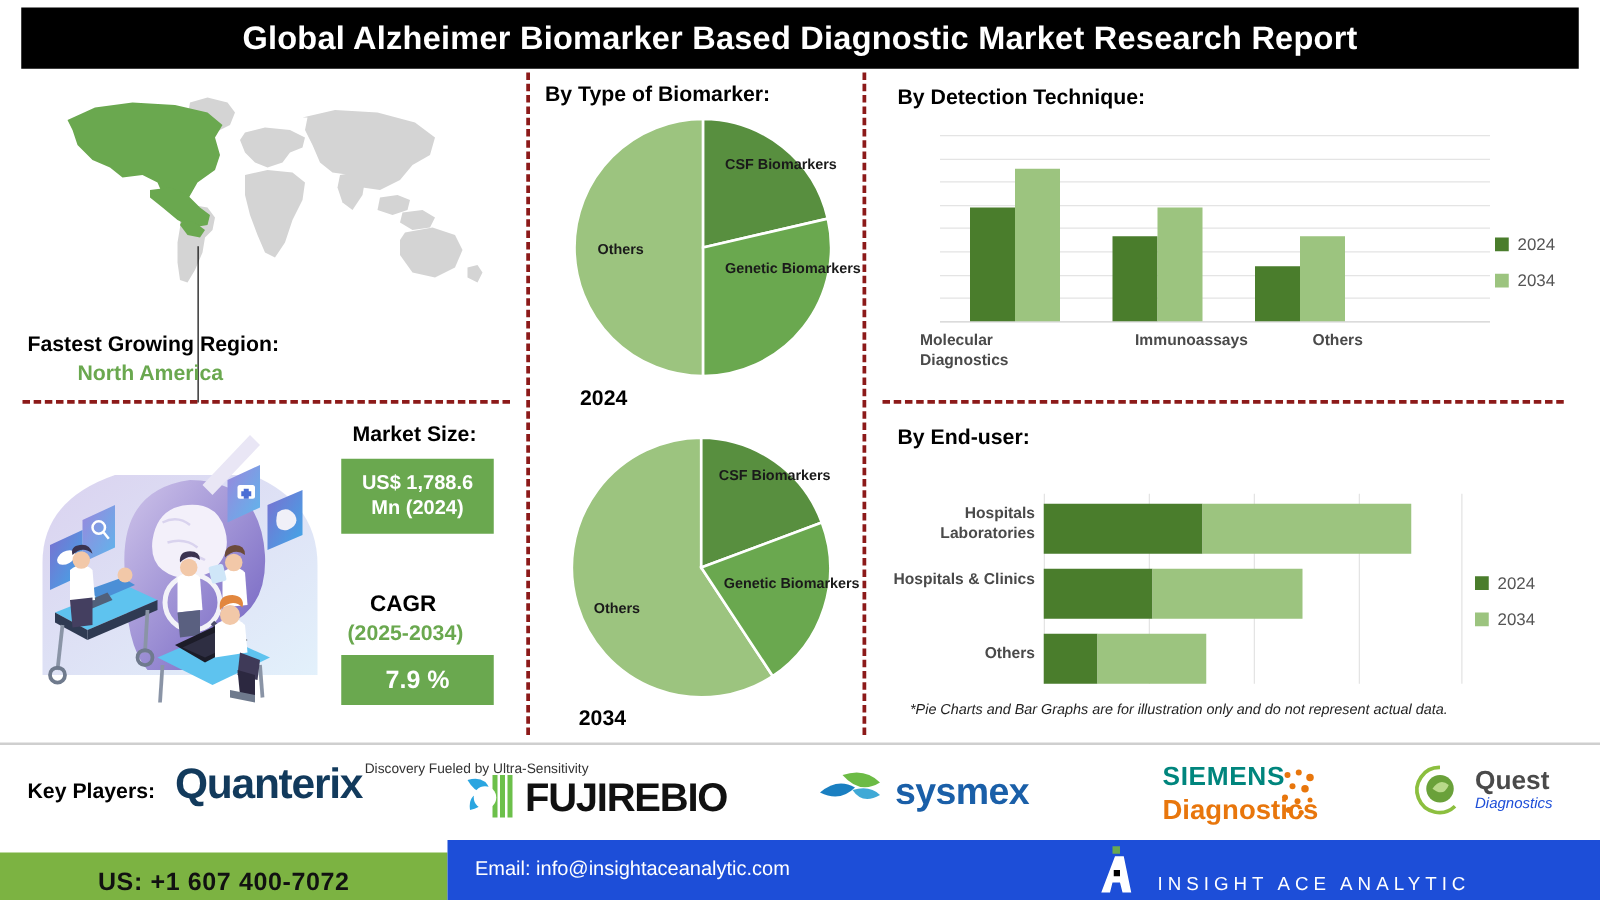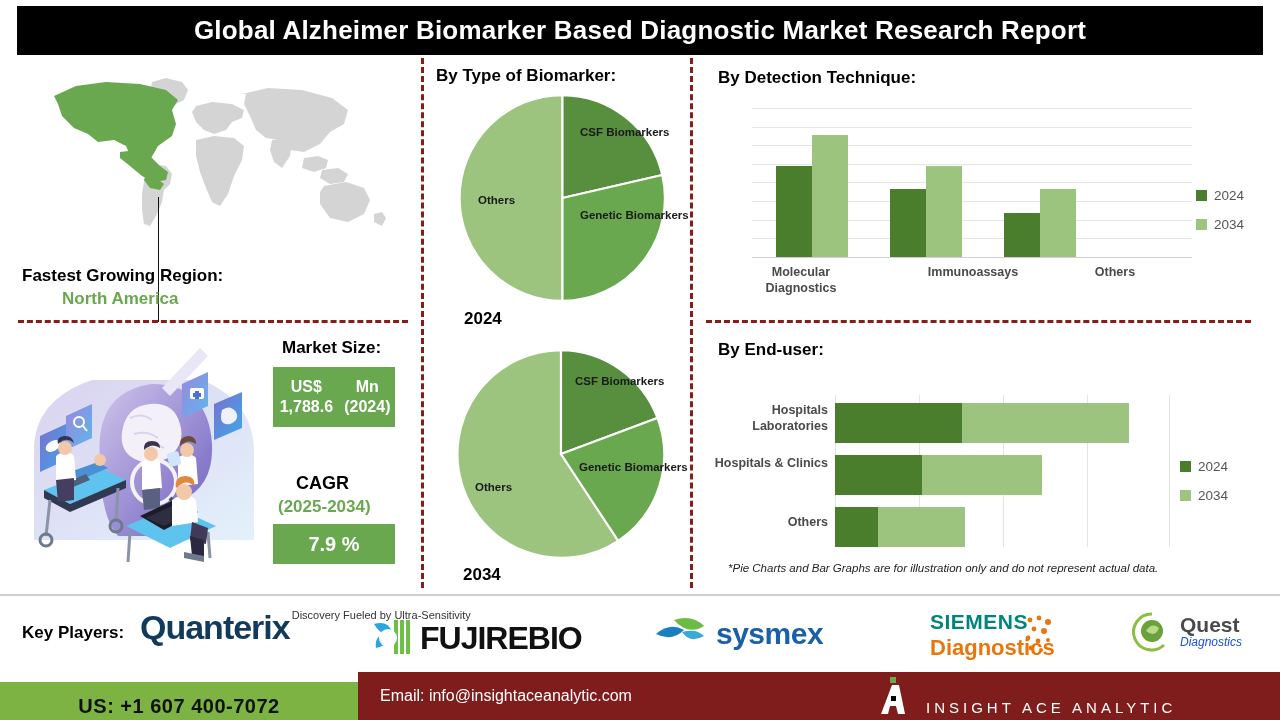--- a/index.html
+++ b/index.html
@@ -50,21 +50,21 @@
   
   .illus { position:absolute; left:22px; top:340px; width:250px; height:235px; }
 
   
   .ms-title {
     position:absolute; left:282px; top:338px; font-size:17px; font-weight:bold; color:#000;
   }
   .ms-box {
     position:absolute; left:273px; top:367px; width:122px; height:60px;
     background:#6aa84f; color:#fff; font-size:16px; font-weight:bold;
-    display:flex; flex-direction:row; align-items:center; justify-content:center;
+    display:flex; flex-direction:column; align-items:center; justify-content:center;
     line-height:1.25; text-align:center;
   }
   .cagr-title {
     position:absolute; left:296px; top:473px; font-size:18px; font-weight:bold; color:#000;
   }
   .cagr-years {
     position:absolute; left:278px; top:497px; font-size:17px; font-weight:bold; color:#6aa84f;
   }
   .cagr-box {
     position:absolute; left:273px; top:524px; width:122px; height:40px;
@@ -86,21 +86,21 @@
   
   .bar-title-1 { left:718px; top:68px; }
   .bar-title-2 { left:718px; top:340px; }
 
   .chart1 { position:absolute; left:752px; top:108px; width:440px; height:150px; }
   .grid-line { position:absolute; left:0; width:100%; height:1px; background:#e4e4e4; }
   .axis-line { position:absolute; left:0; bottom:0; width:100%; height:1px; background:#d0d0d0; }
   .bar { position:absolute; bottom:1px; }
   .cat-lbl {
     position:absolute; font-size:12.5px; font-weight:bold; color:#4a4a4a;
-    text-align:center; line-height:1.25;
+    line-height:1.25;
   }
   .legend { position:absolute; }
   .legend-row { display:flex; align-items:center; margin-bottom:14px; }
   .legend-sw { width:11px; height:11px; margin-right:7px; }
   .legend-txt { font-size:13.5px; color:#555; }
 
   .chart2 { position:absolute; left:835px; top:395px; width:335px; height:152px; }
   .vgrid { position:absolute; top:0; width:1px; height:100%; background:#e4e4e4; }
   .hbar-seg { position:absolute; height:100%; }
   .hbar-row { position:absolute; left:0; height:40px; }
@@ -124,21 +124,21 @@
   .logo { position:absolute; display:flex; align-items:center; }
 
   
   .bottom { position:absolute; left:0; top:672px; width:1280px; height:48px; }
   .bottom-green {
     position:absolute; left:0; top:0; width:358px; height:48px; background:#7cb342;
     display:flex; align-items:center; justify-content:center;margin-top:10px;
   }
   .bottom-green span { font-size:20px; font-weight:bold; color:#111; letter-spacing:.5px; }
   .bottom-black {
-    position:absolute; left:358px; top:0; width:922px; height:48px; background:#7f1d1d;
+    position:absolute; left:358px; top:0; width:922px; height:48px; background:#1d4ed8;
     display:flex; align-items:center;
   }
   .bottom-email { margin-left:22px; font-size:16px; color:#fff; }
   .brand { position:absolute; left:520px; display:flex; align-items:flex-end; }
   .brand-name {
     font-size:15px; color:#fff; letter-spacing:4px; margin-left:18px; font-weight:500;
   }
 </style>
 </head>
 <body>

